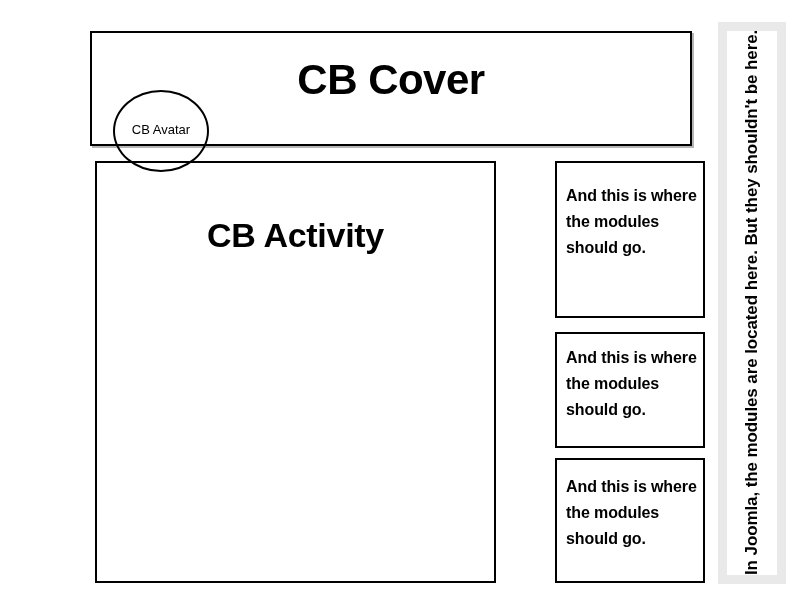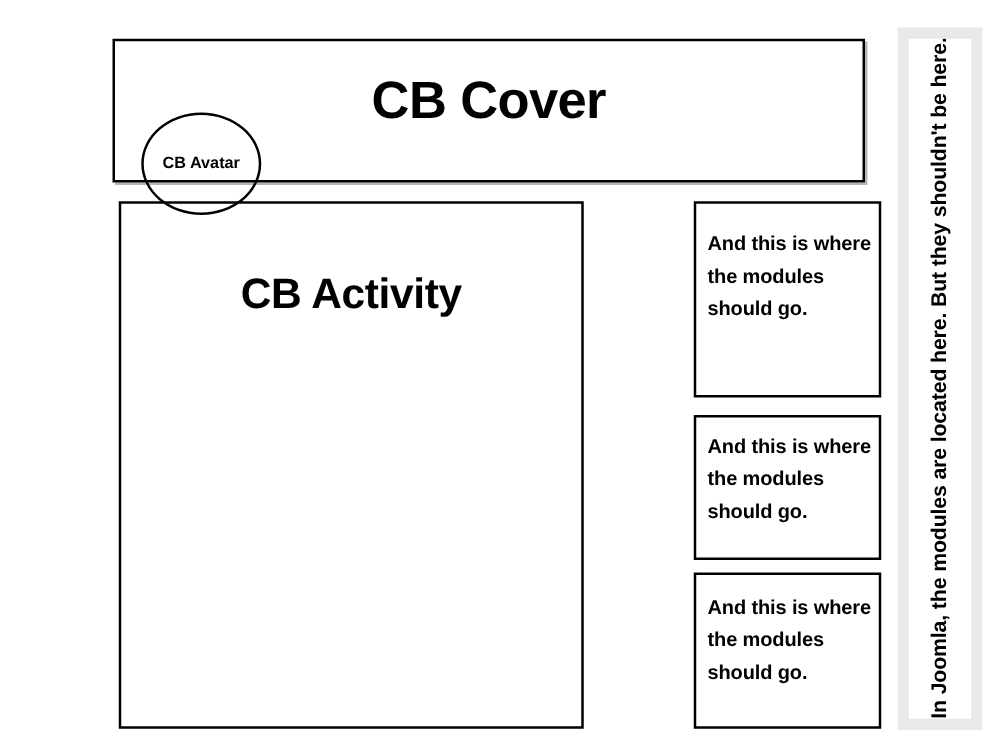--- a/index.html
+++ b/index.html
@@ -61,31 +61,31 @@
     box-sizing: border-box;
     z-index: 5;
   }
   .avatar-label {
     position: absolute;
     left: 0;
     right: 0;
     top: 31px;
     text-align: center;
     font-size: 13px;
-    font-weight: bold;
+    font-weight: normal;
     line-height: 1;
     white-space: nowrap;
   }
 
   
   .activity-box {
     position: absolute;
     left: 95px;
     top: 161px;
-    width: 372px;
+    width: 401px;
     height: 422px;
     border: 2px solid #000000;
     background: #ffffff;
     box-sizing: border-box;
   }
   .activity-title {
     position: absolute;
     left: 0;
     right: 0;
     top: 55px;

